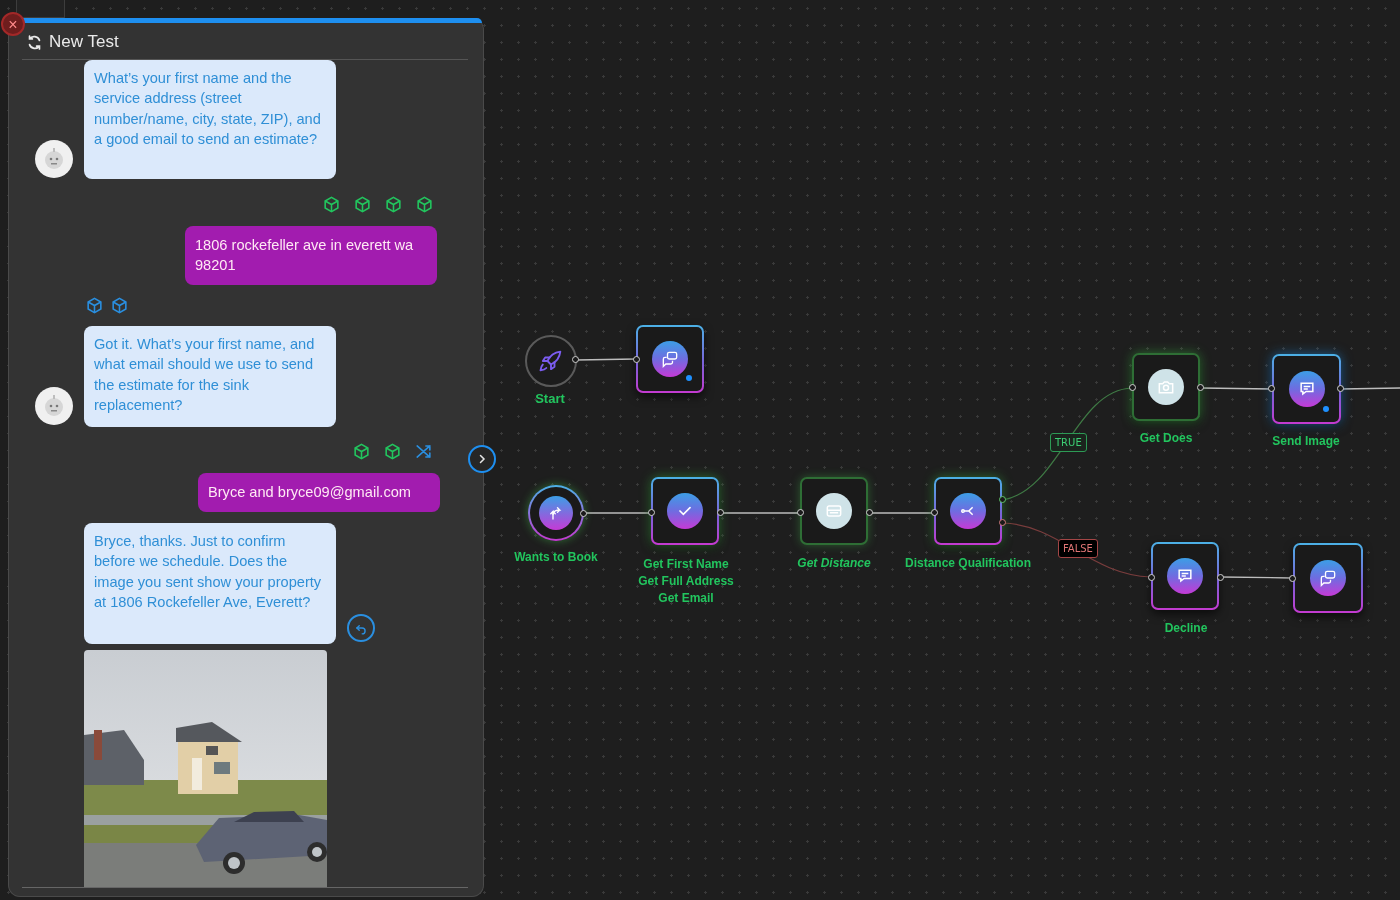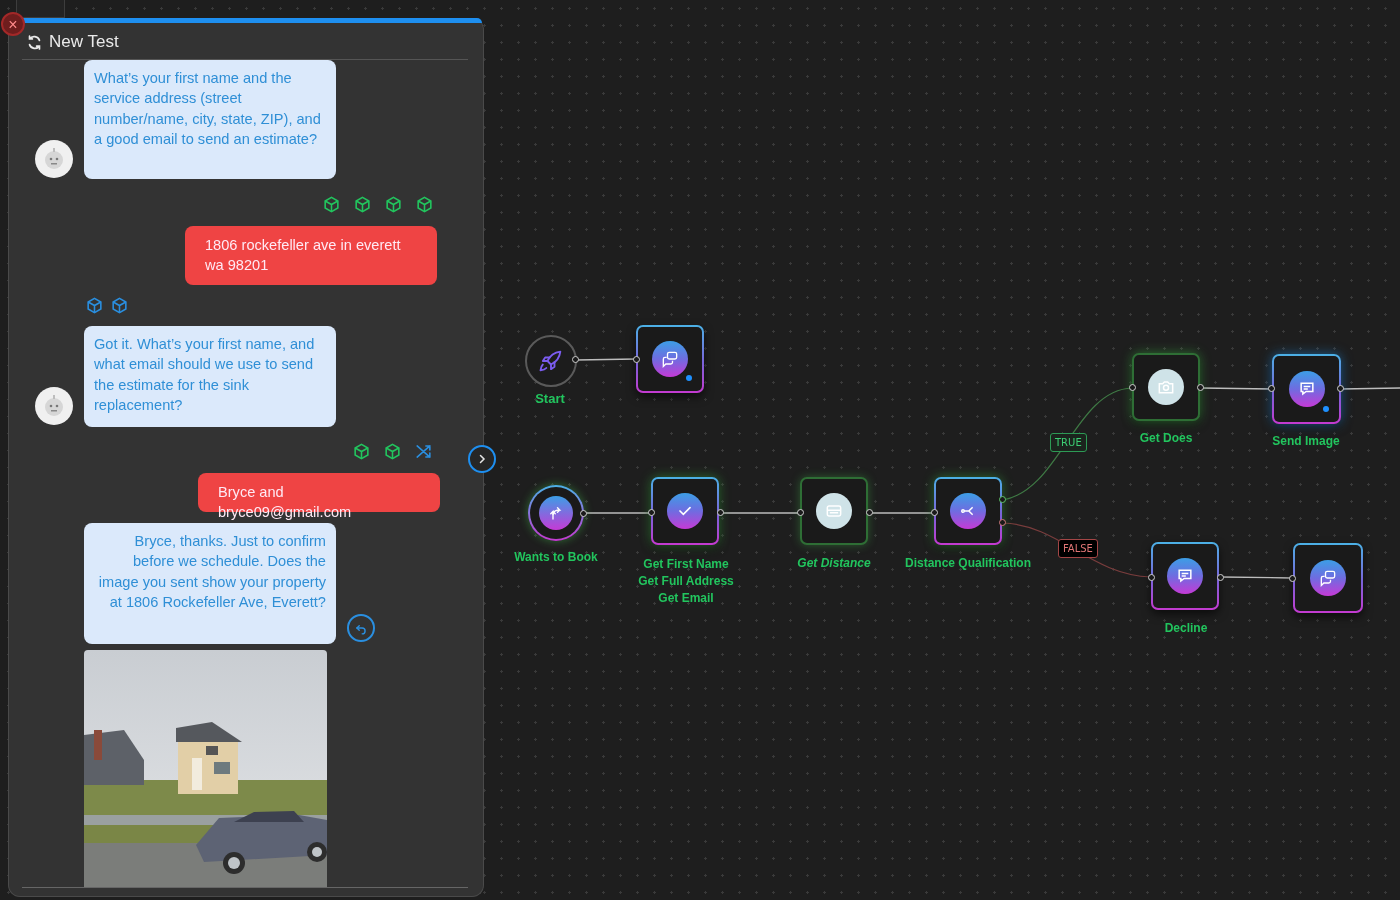--- a/index.html
+++ b/index.html
@@ -12,21 +12,21 @@
     border:1px solid #4a4a4a;border-top:none;overflow:hidden;}
   .panel-topbar{position:absolute;left:12px;top:18px;width:470px;height:5px;background:#1e8ff0;border-radius:4px 6px 0 0;z-index:3;}
   .close-btn{position:absolute;left:1px;top:12px;width:24px;height:24px;border-radius:50%;background:#6e1d1d;border:2px solid #a32828;
     color:#ff8a8a;font-size:16px;line-height:22px;text-align:center;box-sizing:border-box;z-index:5;cursor:pointer;}
   .panel-header{position:absolute;left:26px;top:30px;height:24px;display:flex;align-items:center;gap:6px;color:#eaeaea;font-size:17px;z-index:4;}
   .panel-header svg{width:17px;height:17px;}
   .header-rule{position:absolute;left:22px;top:59px;width:446px;height:1px;background:#555;z-index:4;}
   .bottom-rule{position:absolute;left:22px;top:887px;width:446px;height:1px;background:#666;z-index:4;}
   .bubble{position:absolute;border-radius:8px;font-size:14.6px;line-height:20.4px;box-sizing:border-box;}
   .bot{background:#dbe9fb;color:#2f8fd6;padding:8px 10px;}
-  .user{background:#ef4444;color:#ffe9f4;padding:9px 20px;}
+  .user{background:#a21caf;color:#ffe9f4;padding:9px 10px;}
   .avatar{position:absolute;width:38px;height:38px;border-radius:50%;background:#f0f0f0;display:flex;align-items:center;justify-content:center;}
   .avatar svg{width:28px;height:28px;}
   .icon-row{position:absolute;display:flex;gap:12px;}
   .icon-row svg{width:19px;height:19px;}
   .reply-btn{position:absolute;left:347px;top:614px;width:28px;height:28px;border-radius:50%;border:2px solid #2a8fe0;box-sizing:border-box;
     display:flex;align-items:center;justify-content:center;cursor:pointer;}
   .photo{position:absolute;left:84px;top:650px;width:243px;height:237px;border-radius:4px 4px 0 0;overflow:hidden;}
   .expand-btn{position:absolute;left:468px;top:445px;width:28px;height:28px;border-radius:50%;border:2px solid #1e8ff0;background:#262626;
     box-sizing:border-box;display:flex;align-items:center;justify-content:center;z-index:6;cursor:pointer;}
   
@@ -267,21 +267,21 @@
         <path d="M12 3l8 4.5v9L12 21l-8-4.5v-9z"></path>
         <path d="M4 7.5l8 4.5 8-4.5M12 12v9"></path>
       </svg>
     <svg viewBox="0 0 24 24" fill="none" stroke="#2a8fe0" stroke-width="2" stroke-linecap="round">
         <path d="M4 5l16 14M4 19L20 5M15 5h5v5M15 19h5v-5"></path>
       </svg>
   </div>
 
   <div class="bubble user" style="left:198px;top:473px;width:242px;height:39px;">Bryce and bryce09@gmail.com</div>
 
-  <div class="bubble bot" style="left:84px;top:523px;width:252px;height:121px;text-align:right;">Bryce, thanks. Just to confirm before we schedule. Does the image you sent show your property at 1806 Rockefeller Ave, Everett?</div>
+  <div class="bubble bot" style="left:84px;top:523px;width:252px;height:121px;">Bryce, thanks. Just to confirm before we schedule. Does the image you sent show your property at 1806 Rockefeller Ave, Everett?</div>
   <div class="reply-btn">
     <svg width="14" height="14" viewBox="0 0 24 24" fill="none" stroke="#2a8fe0" stroke-width="2.4" stroke-linecap="round">
         <path d="M9 8L5 12l4 4"></path>
         <path d="M5 12h9a5 5 0 0 1 0 10"></path>
       </svg>
   </div>
 
   <div class="photo" title="Street view photo of a house with a parked grey car">
     <svg width="243" height="237" viewBox="0 0 243 237">
       <defs>

